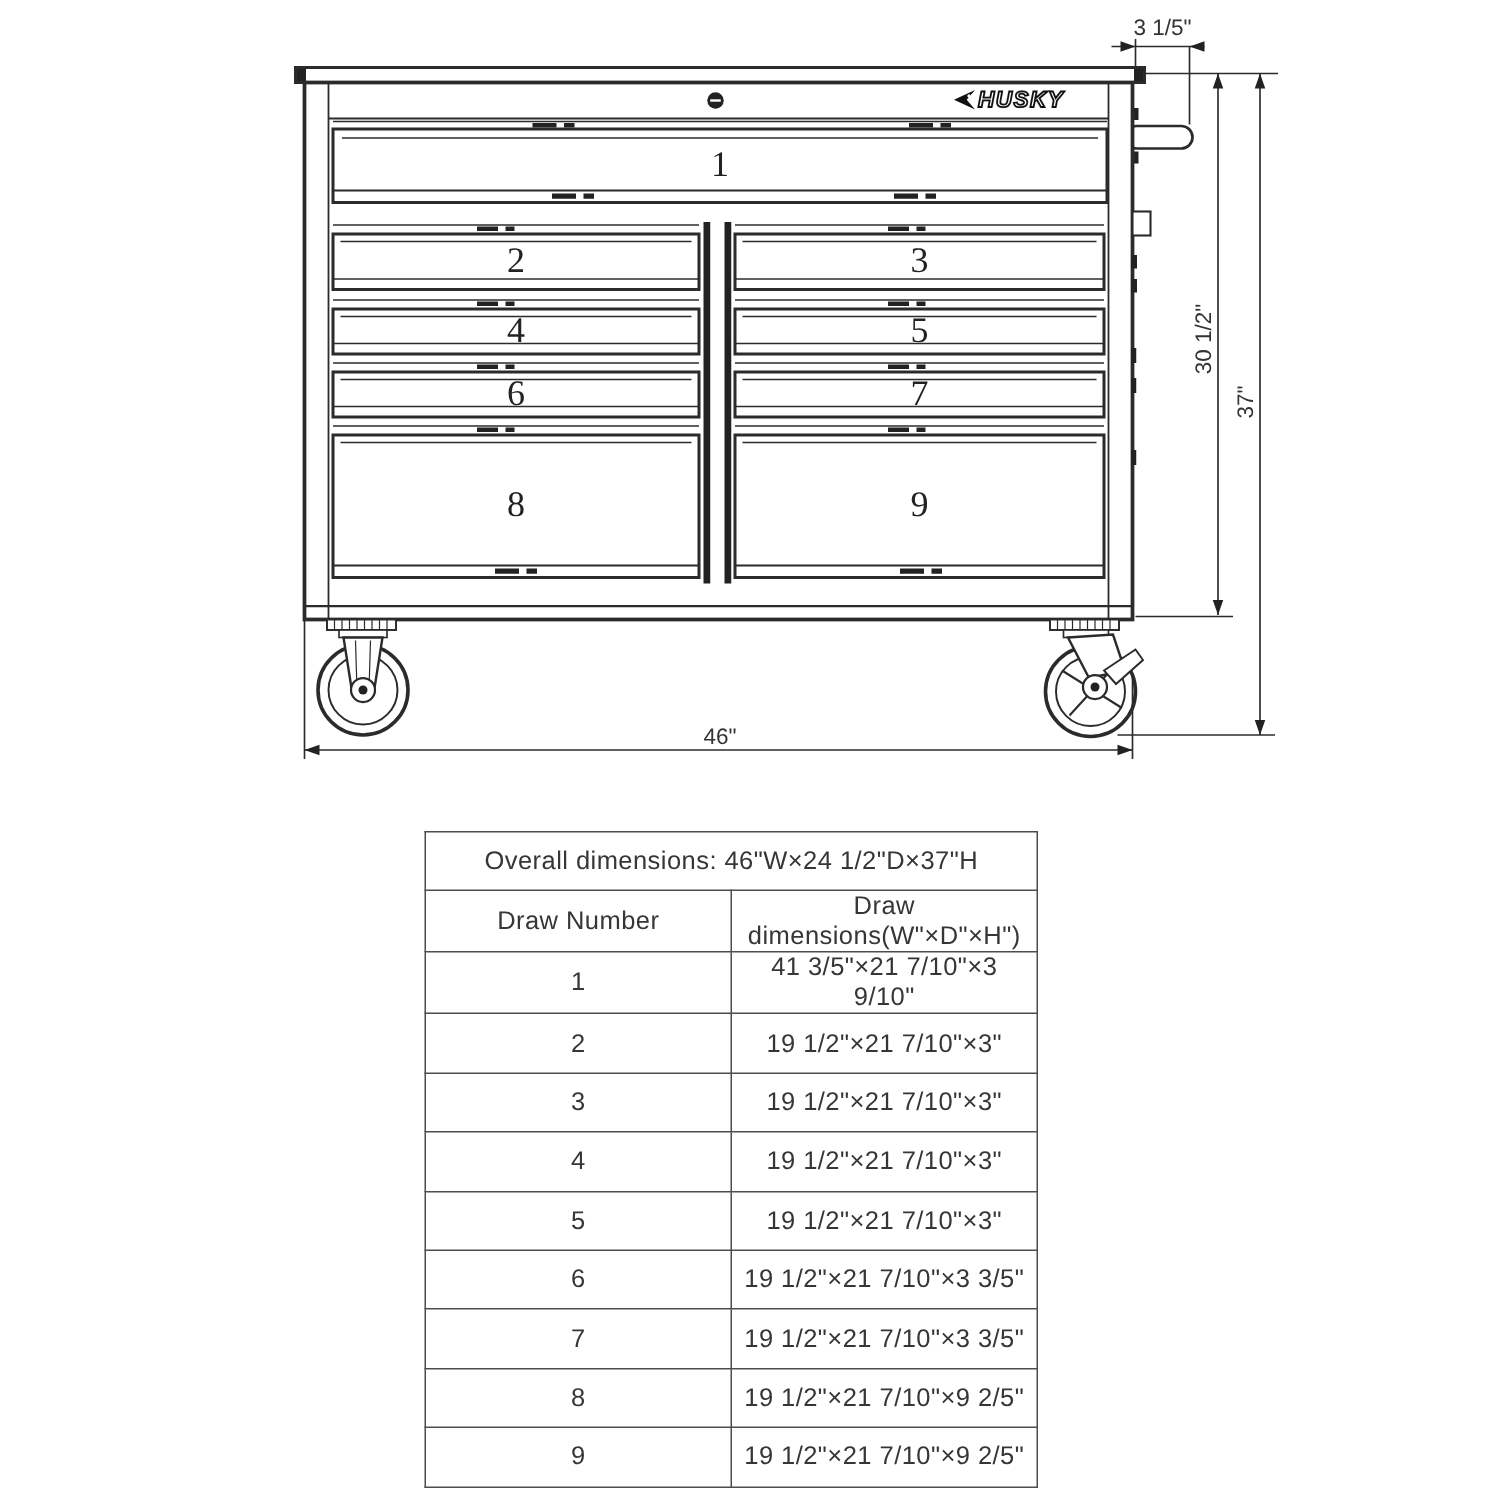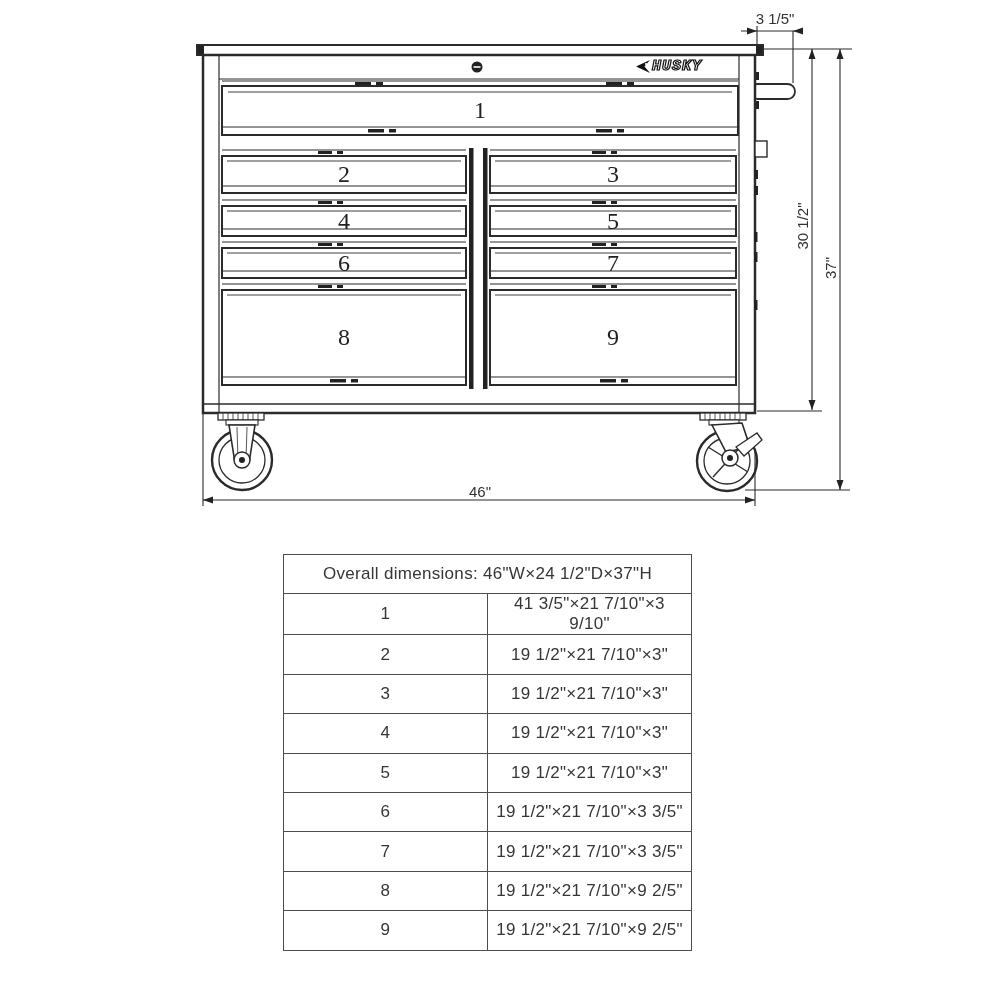--- a/index.html
+++ b/index.html
@@ -16,21 +16,21 @@
   .dim-label{
     position:absolute;display:flex;align-items:center;justify-content:center;
     font-family:"Liberation Sans", sans-serif;font-size:15px;color:#333;white-space:nowrap;
   }
   .rot{transform:rotate(-90deg);}
   .husky{
     position:absolute;left:634px;top:55px;width:92px;height:22px;
     display:flex;align-items:center;justify-content:flex-start;gap:1px;
   }
   .husky .logo-text{
-    font-family:Liberation Mono, monospace;font-weight:800;font-style:italic;
+    font-family:Liberation Sans, sans-serif;font-weight:800;font-style:italic;
     font-size:15px;letter-spacing:1px;color:#fff;
     -webkit-text-stroke:1.2px #111;text-shadow:0 0 1px #111;
   }
   
   .spec-table{
     position:absolute;left:283px;top:554px;width:409px;border-collapse:collapse;
     table-layout:fixed;font-size:17px;color:#363636;letter-spacing:0.3px;
   }
   .spec-table td{
     border:1px solid #4d4d4d;text-align:center;vertical-align:middle;
@@ -272,20 +272,24 @@
   <div class="dim-label rot" style="left:767px;top:218px;width:70px;height:16px">30 1/2"</div>
   <div class="dim-label rot" style="left:812px;top:260px;width:36px;height:16px">37"</div>
   <div class="dim-label" style="left:450px;top:483px;width:60px;height:16px">46"</div>
 
   <table class="spec-table">
     <tbody>
       <tr>
         <td colspan="2">Overall dimensions: 46"W×24 1/2"D×37"H</td>
       </tr>
       <tr>
+        <td class="c1">Draw Number</td>
+        <td>Draw dimensions(W"×D"×H")</td>
+      </tr>
+      <tr>
         <td class="c1">1</td>
         <td>41 3/5"×21 7/10"×3 9/10"</td>
       </tr>
       <tr>
         <td class="c1">2</td>
         <td>19 1/2"×21 7/10"×3"</td>
       </tr>
       <tr>
         <td class="c1">3</td>
         <td>19 1/2"×21 7/10"×3"</td>

